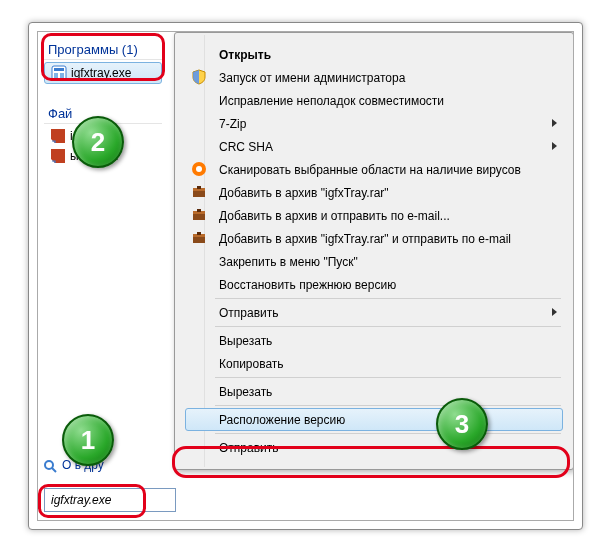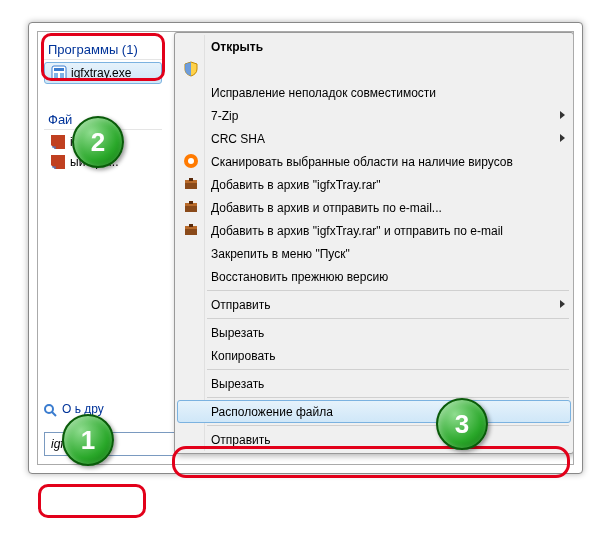--- a/index.html
+++ b/index.html
@@ -8,21 +8,21 @@
     font-size: 12px;
     background: #fff;
     width: 602px;
     height: 551px;
     position: relative;
     overflow: hidden;
   }
   .outer {
     position: absolute;
     left: 28px; top: 22px;
-    width: 555px; height: 452px;
+    width: 555px; height: 508px;
     border: 1px solid #888;
     border-radius: 4px;
     background: #fff;
     box-shadow: 0 0 6px rgba(0,0,0,0.3);
   }
   .inner {
     position: absolute;
     left: 8px; top: 8px; right: 8px; bottom: 8px;
     border: 1px solid #aaa;
     background: #fff;
@@ -56,21 +56,21 @@
     background: linear-gradient(#e6f2fb, #cfe7f8);
     border: 1px solid #7bb2e0;
     border-radius: 3px;
   }
   .icon-sm {
     width: 16px; height: 16px;
     display: inline-flex;
     align-items: center; justify-content: center;
     flex-shrink: 0;
   }
-  .section-header.files { margin-top: 26px; }
+  .section-header.files { margin-top: 20px; }
   .see-more {
     position: absolute;
     left: 4px; bottom: 46px;
     display: flex; align-items: flex-start; gap: 4px;
     color: #003399;
     font-size: 12px;
     white-space: nowrap;
     overflow: hidden;
     width: 130px;
   }
@@ -91,21 +91,21 @@
     color: #000;
   }
   .context-menu {
     position: absolute;
     left: 136px; top: 0;
     width: 400px;
     background: #f0f0f0;
     border: 1px solid #999;
     box-shadow: 2px 2px 6px rgba(0,0,0,0.3);
     border-radius: 3px;
-    padding: 2px;
+    padding: 10px;
   }
   .menu-gutter {
     position: absolute;
     left: 2px; top: 2px; bottom: 2px;
     width: 28px;
     background: #f0f0f0;
     border-right: 1px solid #e0e0e0;
   }
   .menu-item {
     position: relative;
@@ -226,20 +226,21 @@
       <div class="menu-gutter"></div>
 
       <div class="menu-item bold">
           <span>Открыть</span>
         </div>
       <div class="menu-item">
         <span class="menu-icon"><svg viewBox="0 0 16 16">
               <path d="M8 1 L14 3 V8 C14 12 11 14 8 15 C5 14 2 12 2 8 V3 Z" fill="#ffd24a" stroke="#c58a00"></path>
               <path d="M8 1 L8 15 C5 14 2 12 2 8 V3 Z" fill="#4a90ff" opacity="0.8"></path>
             </svg></span>
+        <span>Запуск от имени администратора</span>
       </div>
       <div class="menu-item">
           <span>Исправление неполадок совместимости</span>
         </div>
       <div class="menu-item">
           <span>7-Zip</span>
           <span class="submenu-arrow"></span>
         </div>
       <div class="menu-item">
           <span>CRC SHA</span>
@@ -293,21 +294,21 @@
         </div>
       <div class="menu-item">
           <span>Копировать</span>
         </div>
       <div class="menu-sep"></div>
       <div class="menu-item">
           <span>Вырезать</span>
         </div>
       <div class="menu-sep"></div>
       <div class="menu-item highlighted">
-          <span>Расположение файла</span>
+          <span>Расположение версию</span>
         </div>
       <div class="menu-sep"></div>
       <div class="menu-item">
           <span>Отправить</span>
         </div>
     </div>
 
   </div>
 </div>
 

